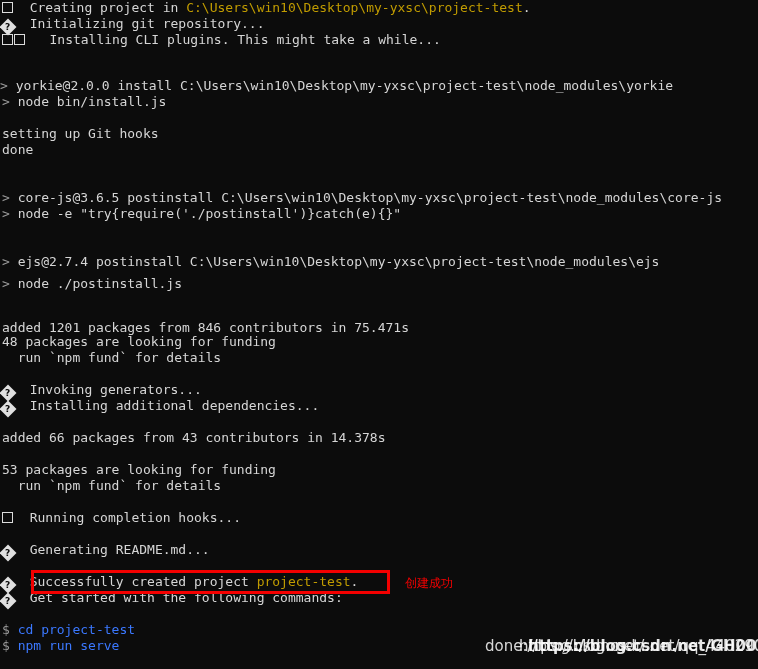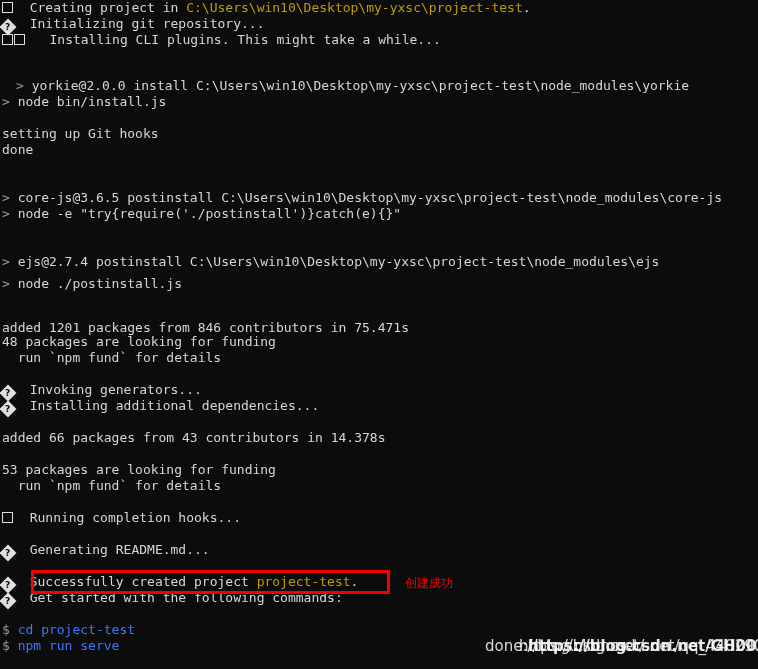--- a/index.html
+++ b/index.html
@@ -98,21 +98,21 @@
 <body>
 
 <div id="terminal">
 
   <div class="line" style="top:0px;left:2px"><span class="tofu"></span><span class="c-white">  Creating project in </span><span class="c-yellow">C:\Users\win10\Desktop\my-yxsc\project-test</span><span class="c-white">.</span></div>
 
   <div class="line" style="top:16px;left:2px"><span class="diamond"><span>?</span></span><span class="c-white">  Initializing git repository...</span></div>
 
   <div class="line" style="top:32px;left:2px"><span class="tofu"></span><span class="tofu"></span><span class="c-white">   Installing CLI plugins. This might take a while...</span></div>
 
-  <div class="line" style="top:78px;left:16px"><span class="c-gray">&gt;</span><span class="c-white"> yorkie@2.0.0 install C:\Users\win10\Desktop\my-yxsc\project-test\node_modules\yorkie</span></div>
+  <div class="line" style="top:78px;left:0"><span class="c-gray">&gt;</span><span class="c-white"> yorkie@2.0.0 install C:\Users\win10\Desktop\my-yxsc\project-test\node_modules\yorkie</span></div>
 
   <div class="line" style="top:94px;left:2px"><span class="c-gray">&gt;</span><span class="c-white"> node bin/install.js</span></div>
 
   <div class="line" style="top:126px;left:2px"><span class="c-white">setting up Git hooks</span></div>
 
   <div class="line" style="top:142px;left:2px"><span class="c-white">done</span></div>
 
   <div class="line" style="top:190px;left:2px"><span class="c-gray">&gt;</span><span class="c-white"> core-js@3.6.5 postinstall C:\Users\win10\Desktop\my-yxsc\project-test\node_modules\core-js</span></div>
 
   <div class="line" style="top:206px;left:2px"><span class="c-gray">&gt;</span><span class="c-white"> node -e "try{require('./postinstall')}catch(e){}"</span></div>

